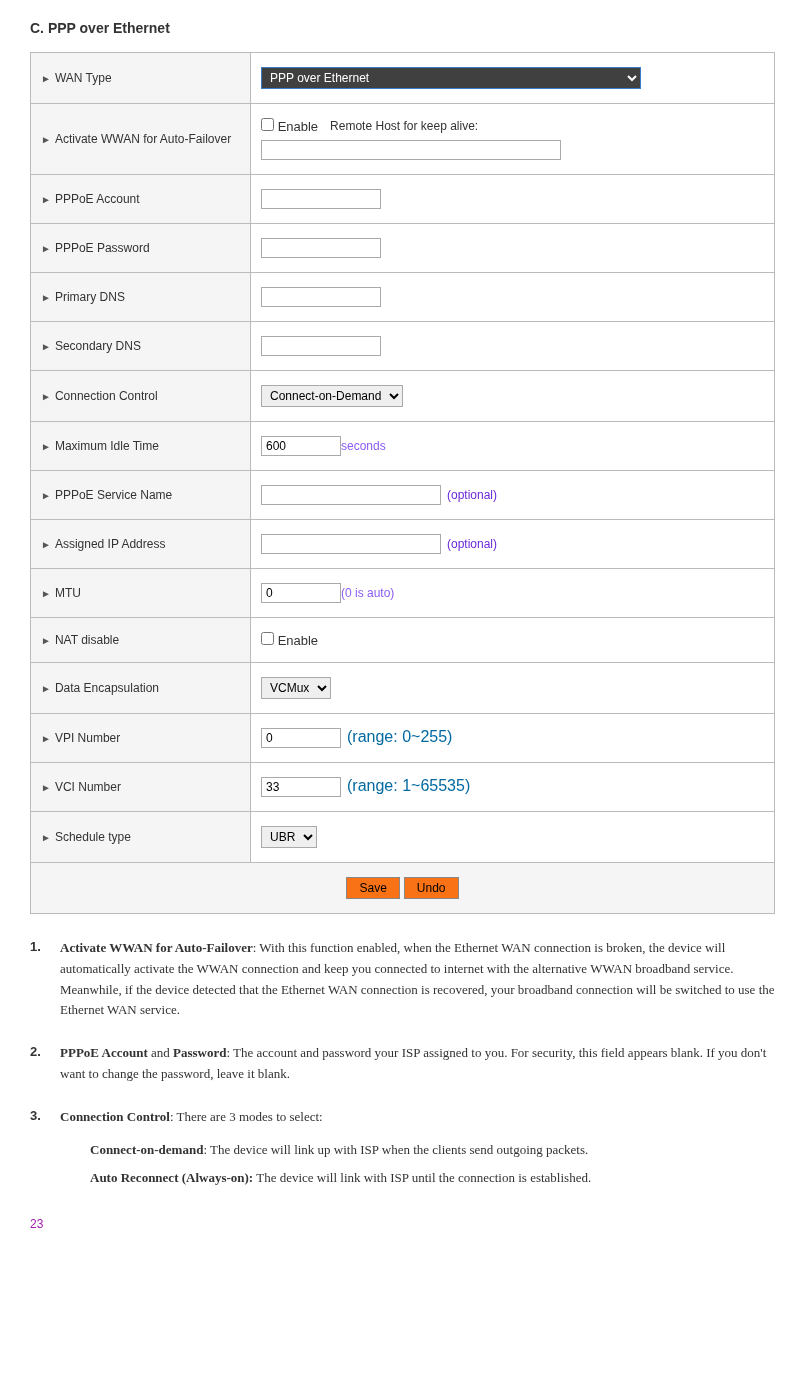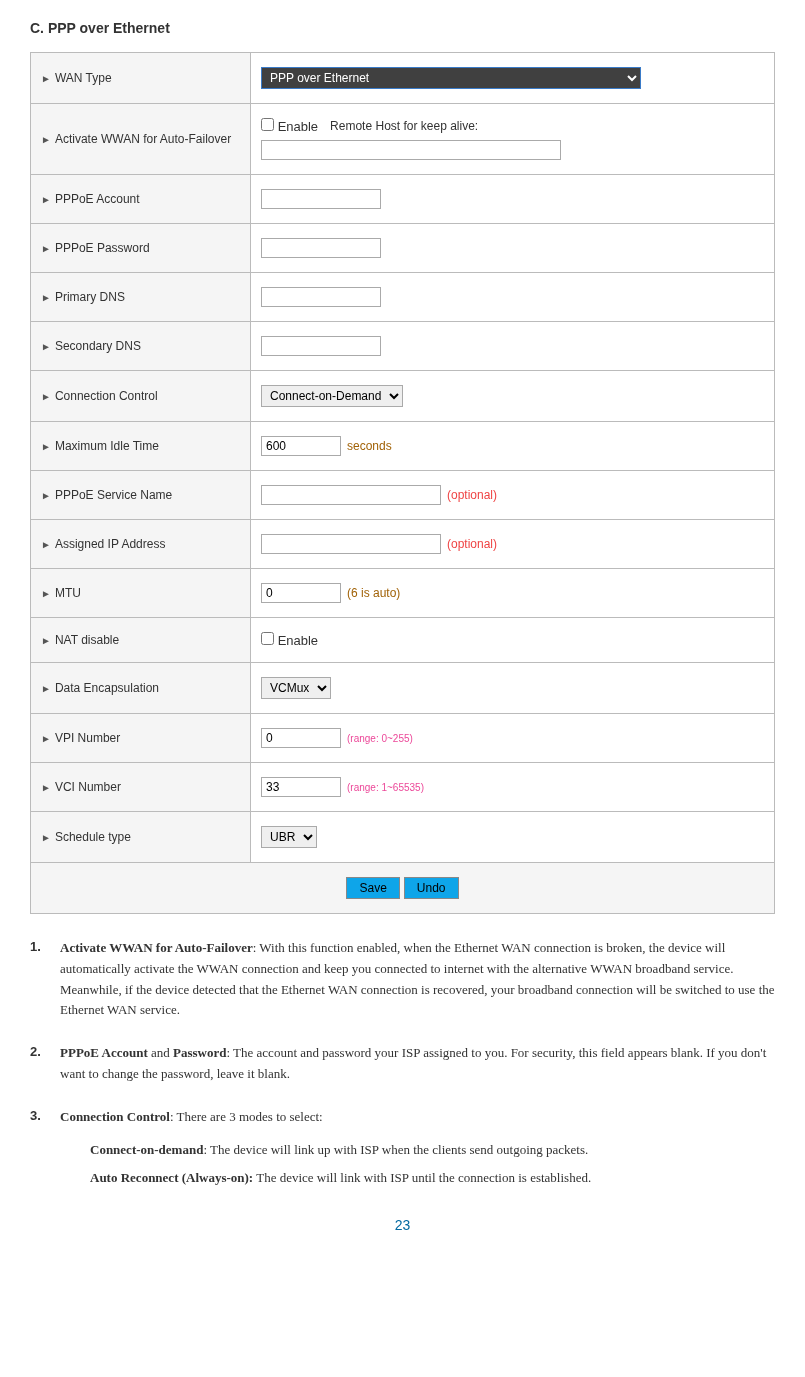--- a/index.html
+++ b/index.html
@@ -56,27 +56,27 @@
     .input-medium { width: 180px; }
     .input-long { width: 300px; }
     .input-tiny { width: 80px; }
     select.small-select {
       border: 1px solid #aaa;
       padding: 2px 4px;
       font-size: 12px;
     }
     .checkbox-row { display: flex; align-items: center; flex-wrap: wrap; gap: 6px; }
     .remote-host-label { font-size: 12px; }
-    .optional-text { font-size: 12px; color: #ef4444; margin-left: 6px; }
-    .unit-text { font-size: 12px; color: #a16207; margin-left: 6px; }
-    .range-text { font-size: 10px; color: #ec4899; margin-left: 6px; }
+    .optional-text { font-size: 12px; color: #6d28d9; margin-left: 6px; }
+    .unit-text { font-size: 12px; color: #8b5cf6; }
+    .range-text { font-size: 16px; color: #0369a1; margin-left: 6px; }
     .buttons-row { text-align: center; padding: 8px; }
     .btn {
       border: 1px solid #888;
-      background: #0ea5e9;
+      background: #f97316;
       padding: 3px 12px;
       font-size: 12px;
       cursor: pointer;
       margin: 0 2px;
     }
 
     
     .content-section { margin-top: 8px; }
     .list-item {
       display: flex;
@@ -89,24 +89,24 @@
       flex-shrink: 0;
       width: 20px;
       padding-top: 1px;
     }
     .list-content { flex: 1; line-height: 1.6; font-family: Liberation Serif, serif; }
     .list-content p { margin-bottom: 6px; }
     .indent-block { padding-left: 30px; margin-top: 12px; }
     .indent-block p { margin-bottom: 8px; }
     strong { font-weight: bold; }
     .page-number {
-      text-align: center;
+      text-align: left;
       margin-top: 20px;
-      font-size: 14px;
-      color: #0369a1;
+      font-size: 12px;
+      color: #a21caf;
     }
   </style>
 </head>
 <body>
 
 <h2>C. PPP over Ethernet</h2>
 
 <table class="config-table">
   <tbody id="table-body">
   <tr>
@@ -154,21 +154,21 @@
       <tr>
         <td><span class="arrow">►</span>PPPoE Service Name</td>
         <td><input type="text" class="input-medium" style=""><span class="optional-text">(optional)</span></td>
       </tr>
       <tr>
         <td><span class="arrow">►</span>Assigned IP Address</td>
         <td><input type="text" class="input-medium" style=""><span class="optional-text">(optional)</span></td>
       </tr>
       <tr>
         <td><span class="arrow">►</span>MTU</td>
-        <td><input type="text" class="input-tiny" value="0" style=""><span class="unit-text">(6 is auto)</span></td>
+        <td><input type="text" class="input-tiny" value="0" style=""><span class="unit-text">(0 is auto)</span></td>
       </tr>
       <tr>
         <td><span class="arrow">►</span>NAT disable</td>
         <td>
         <label>
           <input type="checkbox" style="">
           <span>Enable</span>
         </label>
       </td>
       </tr>

